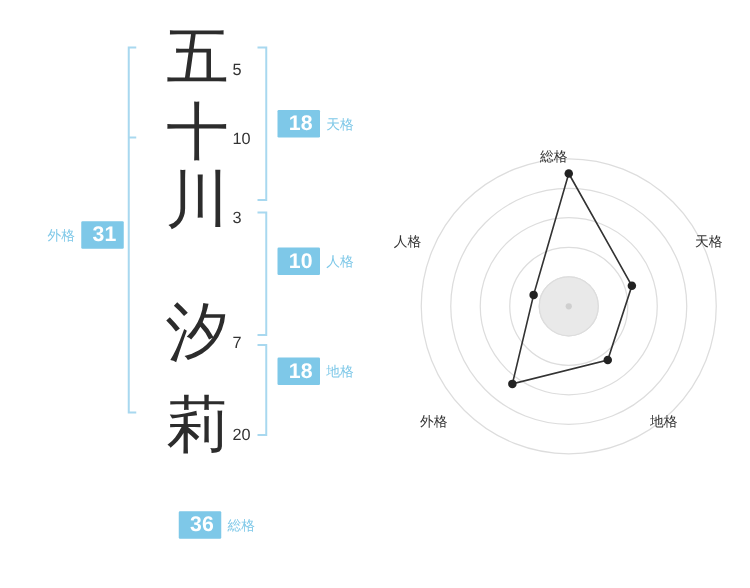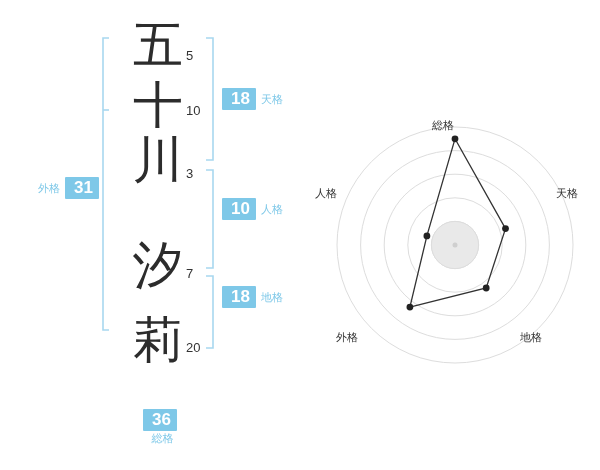--- a/index.html
+++ b/index.html
@@ -143,21 +143,21 @@
     <div class="score-box" style="left:222px; top:286px;">
       <span class="score-val">18</span>
       <span class="score-label">地格</span>
     </div>
 
     <div class="score-box" style="left:38px; top:177px;">
       <span class="score-label-left">外格</span>
       <span class="score-val">31</span>
     </div>
 
-    <div class="score-box" style="left:143px; top:409px;flex-direction:column;">
+    <div class="score-box" style="left:143px; top:409px;">
       <span class="score-val">36</span>
       <span class="score-label">総格</span>
     </div>
 
   </div>
 
   <div class="radar-panel">
     <svg id="radar-svg" width="290" height="290" viewBox="0 0 290 290">
         <circle cx="145" cy="145" r="118" fill="none" stroke="#dddddd" stroke-width="1"></circle>
         <circle cx="145" cy="145" r="94.4" fill="none" stroke="#dddddd" stroke-width="1"></circle>

